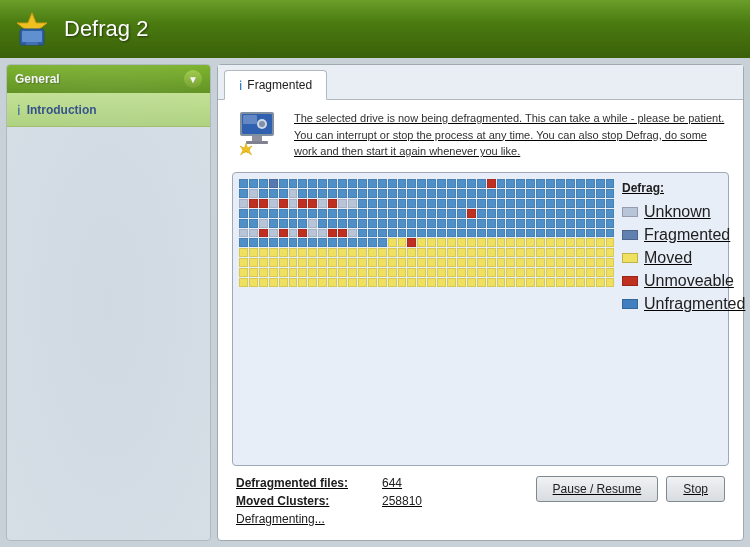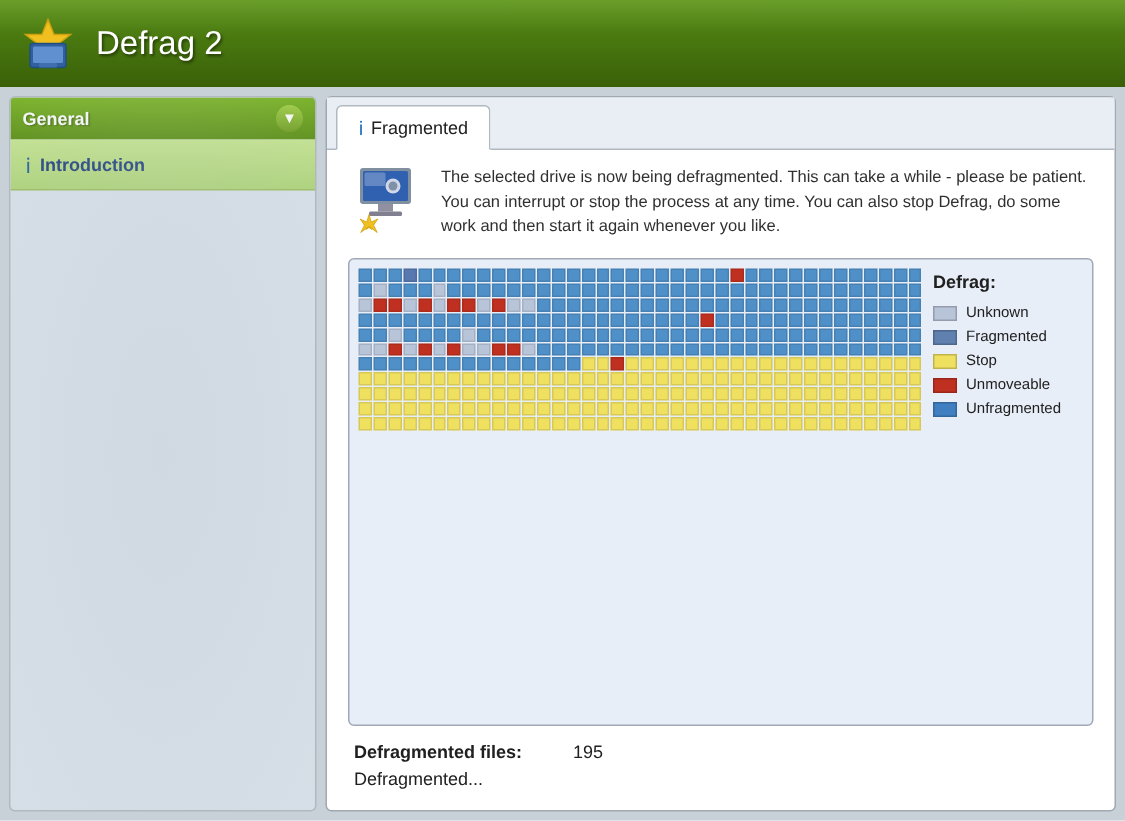--- a/index.html
+++ b/index.html
@@ -141,20 +141,21 @@
       font-size: 12px;
       color: #202020;
     }
 
     
     .content-body {
       padding: 10px 14px;
       flex: 1;
       display: flex;
       flex-direction: column;
+      text-decoration: underline;
     }
 
     
     .info-section {
       display: flex;
       gap: 12px;
       margin-bottom: 12px;
       align-items: flex-start;
     }
     .info-text {
@@ -206,21 +207,21 @@
       gap: 6px;
       margin-bottom: 5px;
     }
     .legend-swatch {
       width: 16px;
       height: 10px;
       border: 1px solid rgba(0,0,0,0.2);
       flex-shrink: 0;
     }
     .legend-label {
-      font-size: 10px;
+      font-size: 16px;
       color: #202020;
     }
 
     
     .stats-section {
       display: flex;
       align-items: flex-start;
       gap: 12px;
       padding: 0 4px;
     }
@@ -757,40 +758,48 @@
           <div class="legend-item">
             <div class="legend-swatch" style="background:#b8c4d8;"></div>
             <span class="legend-label">Unknown</span>
           </div>
           <div class="legend-item">
             <div class="legend-swatch" style="background:#6080b0;"></div>
             <span class="legend-label">Fragmented</span>
           </div>
           <div class="legend-item">
             <div class="legend-swatch" style="background:#f0e060;"></div>
-            <span class="legend-label">Stop</span>
+            <span class="legend-label">Moved</span>
           </div>
           <div class="legend-item">
             <div class="legend-swatch" style="background:#c03020;"></div>
             <span class="legend-label">Unmoveable</span>
           </div>
           <div class="legend-item">
             <div class="legend-swatch" style="background:#4080c0;"></div>
             <span class="legend-label">Unfragmented</span>
           </div>
         </div>
       </div>
 
       <div class="stats-section">
         <div class="stats-left">
           <div class="stat-row">
             <span class="stat-label">Defragmented files:</span>
-            <span class="stat-value">195</span>
+            <span class="stat-value">644</span>
           </div>
           <div class="stat-row">
-            <span class="stat-value">Defragmented...</span>
+            <span class="stat-label">Moved Clusters:</span>
+            <span class="stat-value">258810</span>
           </div>
+          <div class="stat-row">
+            <span class="stat-value">Defragmenting...</span>
+          </div>
+        </div>
+        <div class="stats-buttons">
+          <button class="btn">Pause / Resume</button>
+          <button class="btn">Stop</button>
         </div>
       </div>
 
     </div>
   </div>
 </div>
 
 </body></html>

